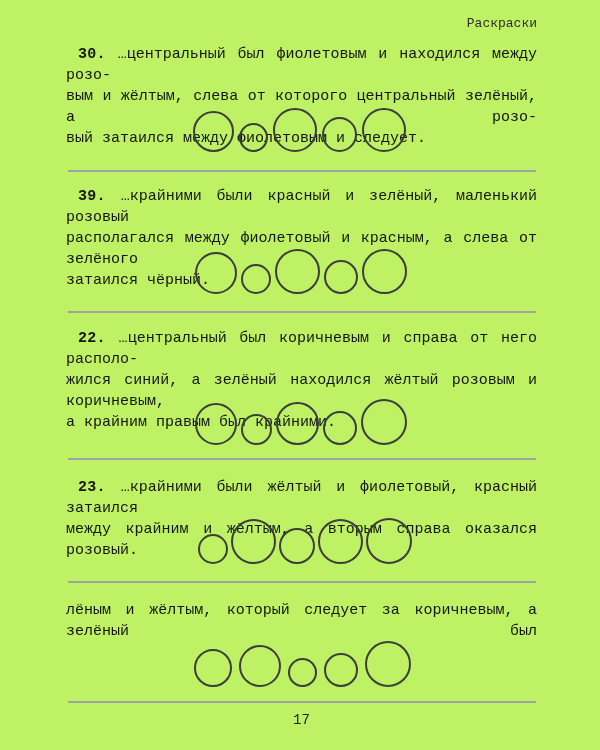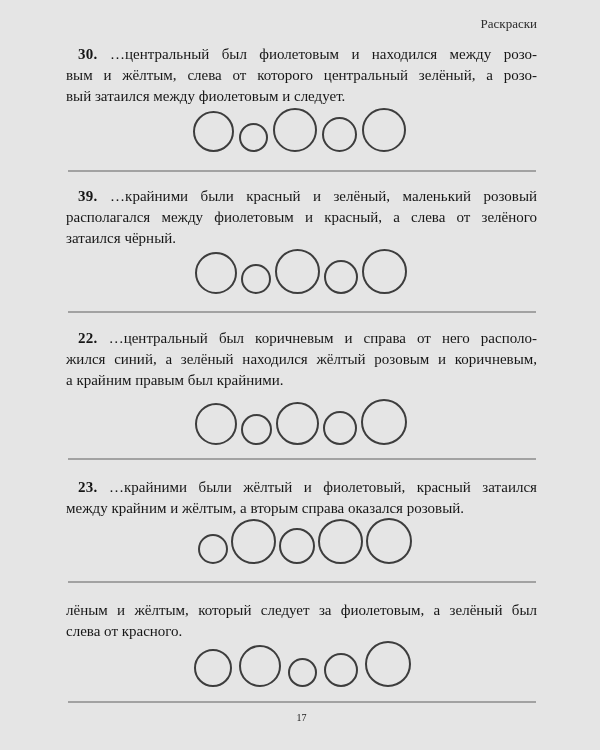--- a/index.html
+++ b/index.html
@@ -1,21 +1,21 @@
 <!DOCTYPE html>
 <html><head>
 <meta charset="utf-8">
 <style>
   html, body { margin: 0; padding: 0; background: #ffffff; }
   .page {
     position: relative;
     width: 600px;
     height: 750px;
-    background: #e5e5e5;
-    font-family: Liberation Serif, serif;
+    background: #bef264;
+    font-family: Liberation Mono, monospace;
     color: #1c1c1c;
     overflow: hidden;
   }
   .header {
     position: absolute;
     top: 16px;
     left: 66px;
     width: 471px;
     text-align: right;
     font-size: 13px;
@@ -54,21 +54,21 @@
     width: 468px;
     height: 2px;
     background: #a2a2a2;
   }
   .pagenum {
     position: absolute;
     top: 712px;
     left: 66px;
     width: 471px;
     text-align: center;
-    font-size: 10px;
+    font-size: 14px;
     color: #222222;
   }
   
   .text-0 { top: 44px; }
   .text-1 { top: 186px; }
   .text-2 { top: 328px; }
   .text-3 { top: 477px; }
   .text-4 { top: 600px; }
   .row-0 { left: 193px; top: 108px; height: 44px; gap: 5px; }
   .row-1 { left: 195px; top: 249px; height: 45px; gap: 4px; }
@@ -100,21 +100,21 @@
         <div class="circle" style="width: 44px; height: 44px;"></div>
         <div class="circle" style="width: 35px; height: 35px;"></div>
         <div class="circle" style="width: 44px; height: 44px;"></div>
       </div>
   </section>
   <div class="divider div-0"></div>
 
   <section>
     <div class="task-text text-1">
         <div class="line first"><span class="num">39.</span> …крайними были красный и зелёный, маленький розовый</div>
-        <div class="line">располагался между фиолетовым и красный, а слева от зелёного</div>
+        <div class="line">располагался между фиолетовый и красным, а слева от зелёного</div>
         <div class="line last">затаился чёрный.</div>
       </div>
     <div class="circle-row row-1">
         <div class="circle" style="width: 42px; height: 42px;"></div>
         <div class="circle" style="width: 30px; height: 30px;"></div>
         <div class="circle" style="width: 45px; height: 45px;"></div>
         <div class="circle" style="width: 34px; height: 34px;"></div>
         <div class="circle" style="width: 45px; height: 45px;"></div>
       </div>
   </section>
@@ -146,22 +146,21 @@
         <div class="circle" style="width: 45px; height: 45px;"></div>
         <div class="circle" style="width: 36px; height: 36px;"></div>
         <div class="circle" style="width: 45px; height: 45px;"></div>
         <div class="circle" style="width: 46px; height: 46px;"></div>
       </div>
   </section>
   <div class="divider div-3"></div>
 
   <section>
     <div class="task-text text-4">
-        <div class="line">лёным и жёлтым, который следует за фиолетовым, а зелёный был</div>
-        <div class="line last">слева от красного.</div>
+        <div class="line">лёным и жёлтым, который следует за коричневым, а зелёный был</div>
       </div>
     <div class="circle-row row-4">
         <div class="circle" style="width: 38px; height: 38px;"></div>
         <div class="circle" style="width: 42px; height: 42px;"></div>
         <div class="circle" style="width: 29px; height: 29px;"></div>
         <div class="circle" style="width: 34px; height: 34px;"></div>
         <div class="circle" style="width: 46px; height: 46px;"></div>
       </div>
   </section>
   <div class="divider div-4"></div>

